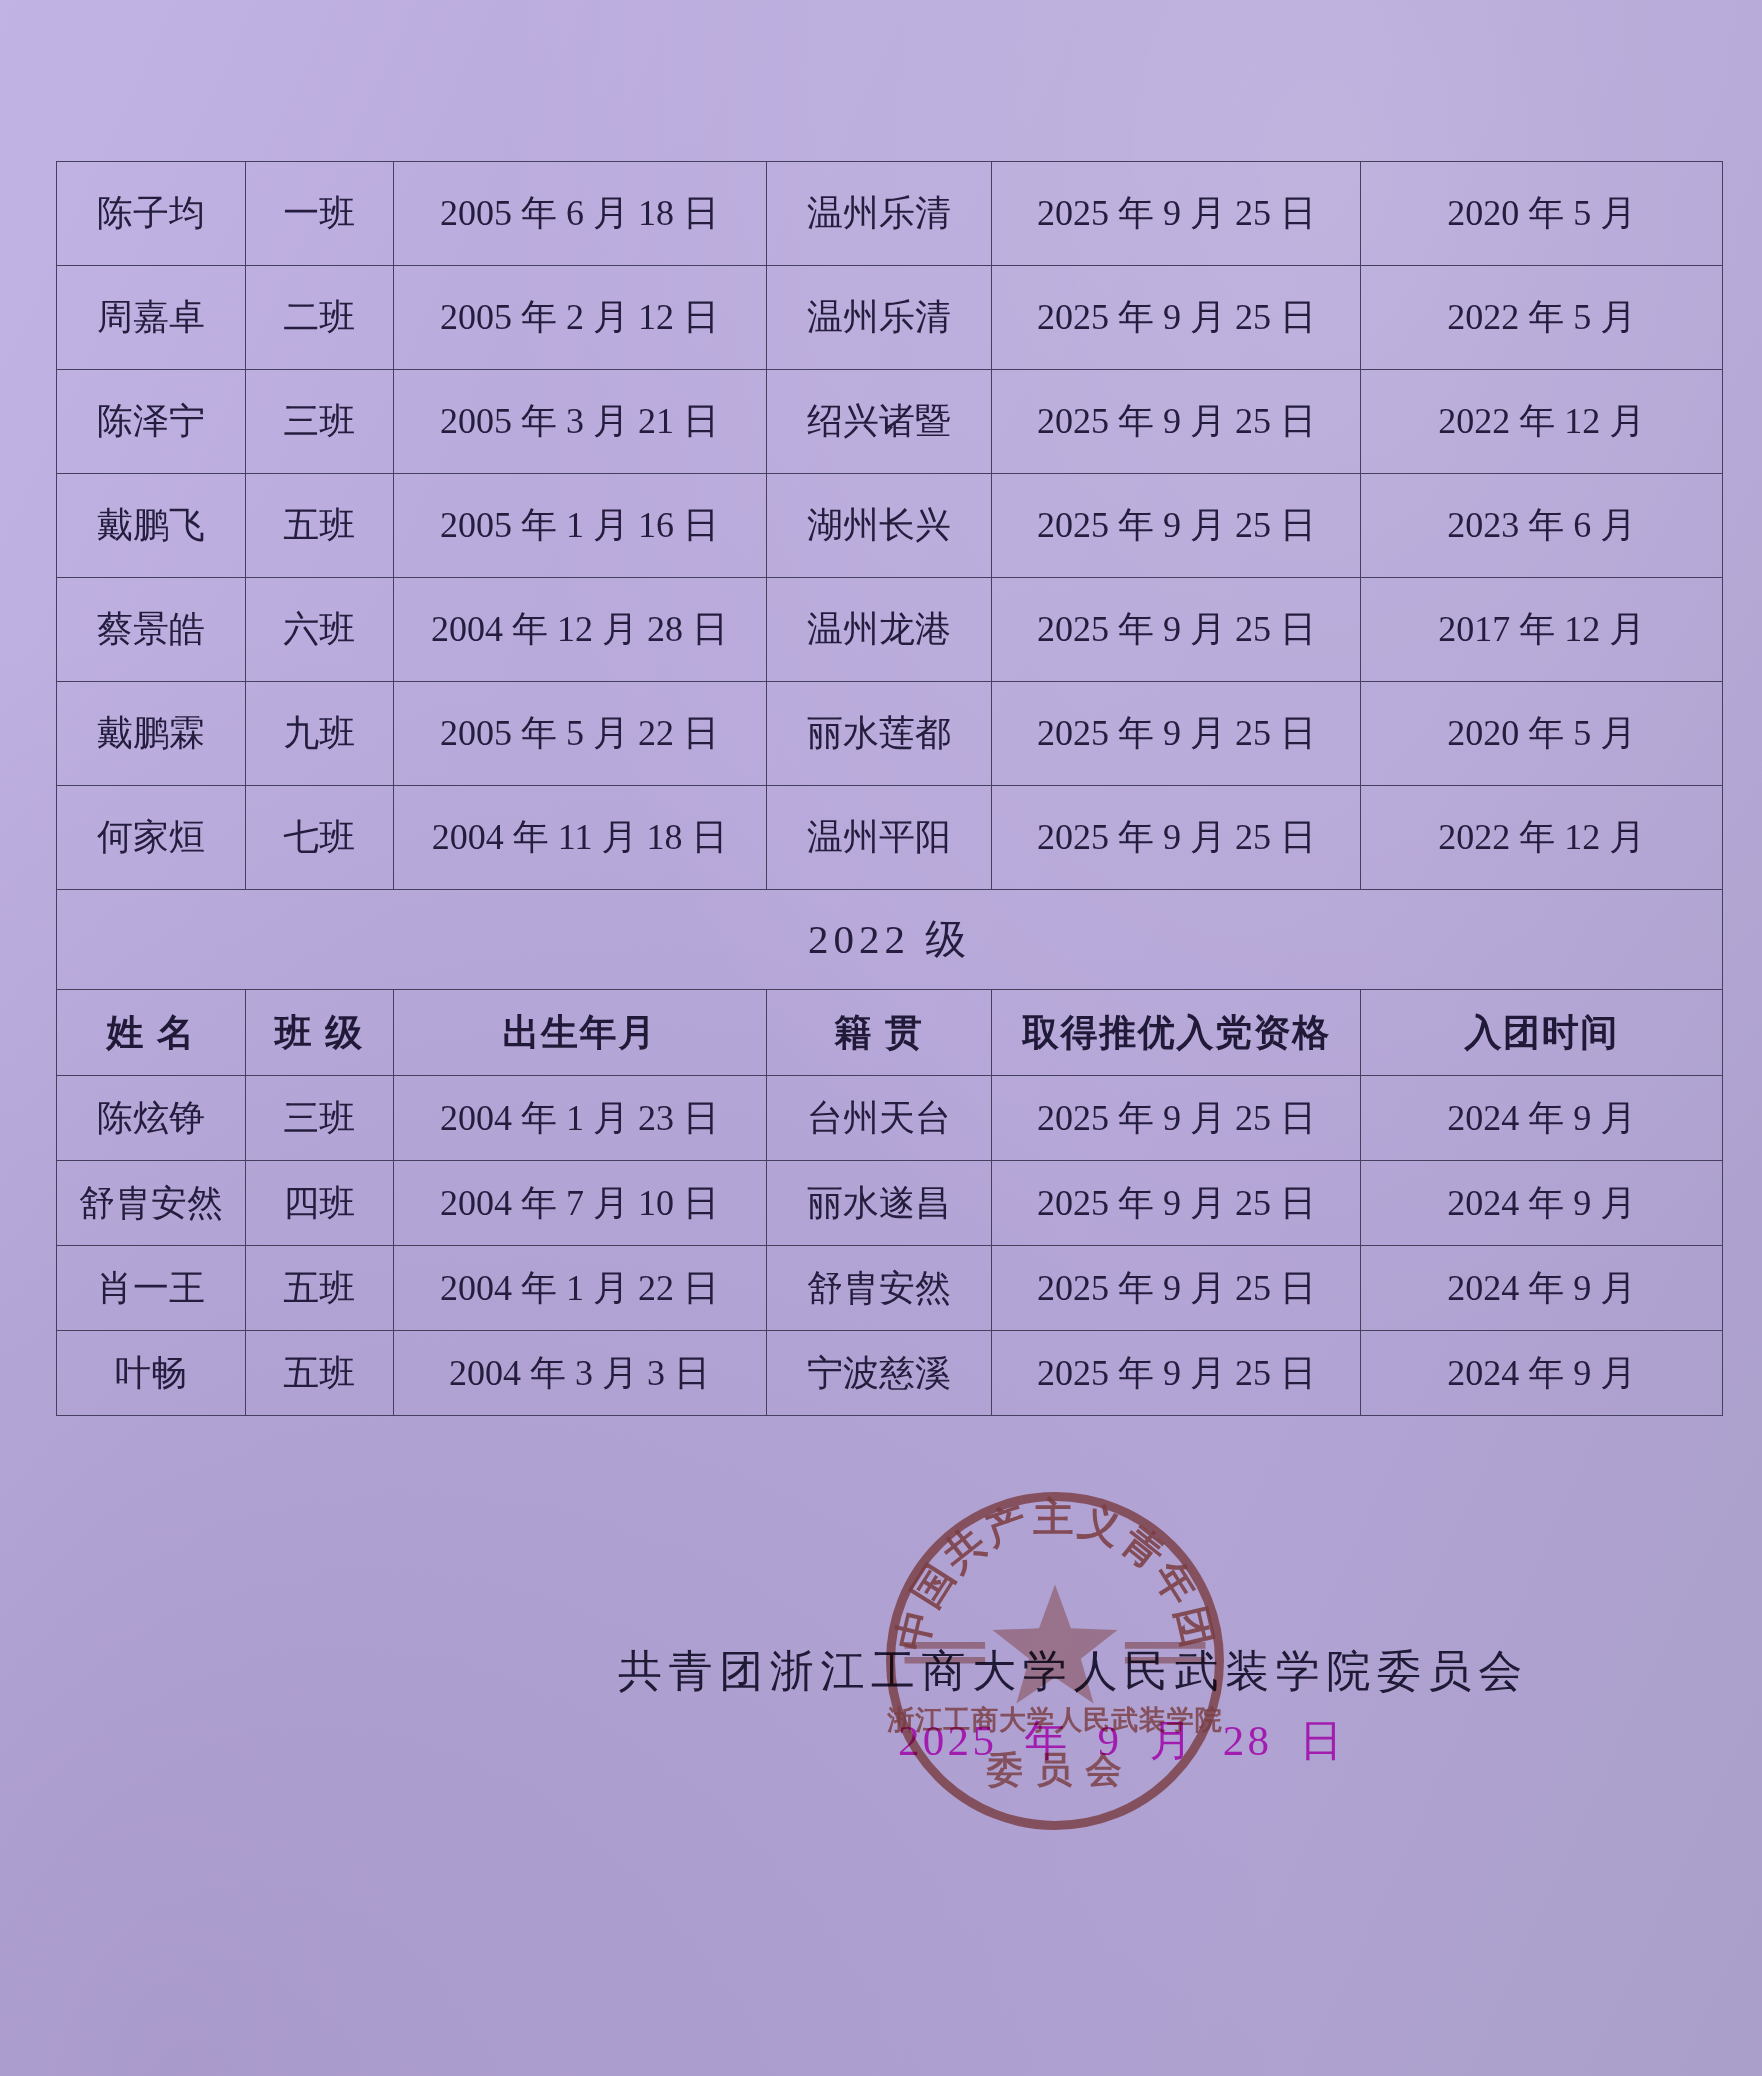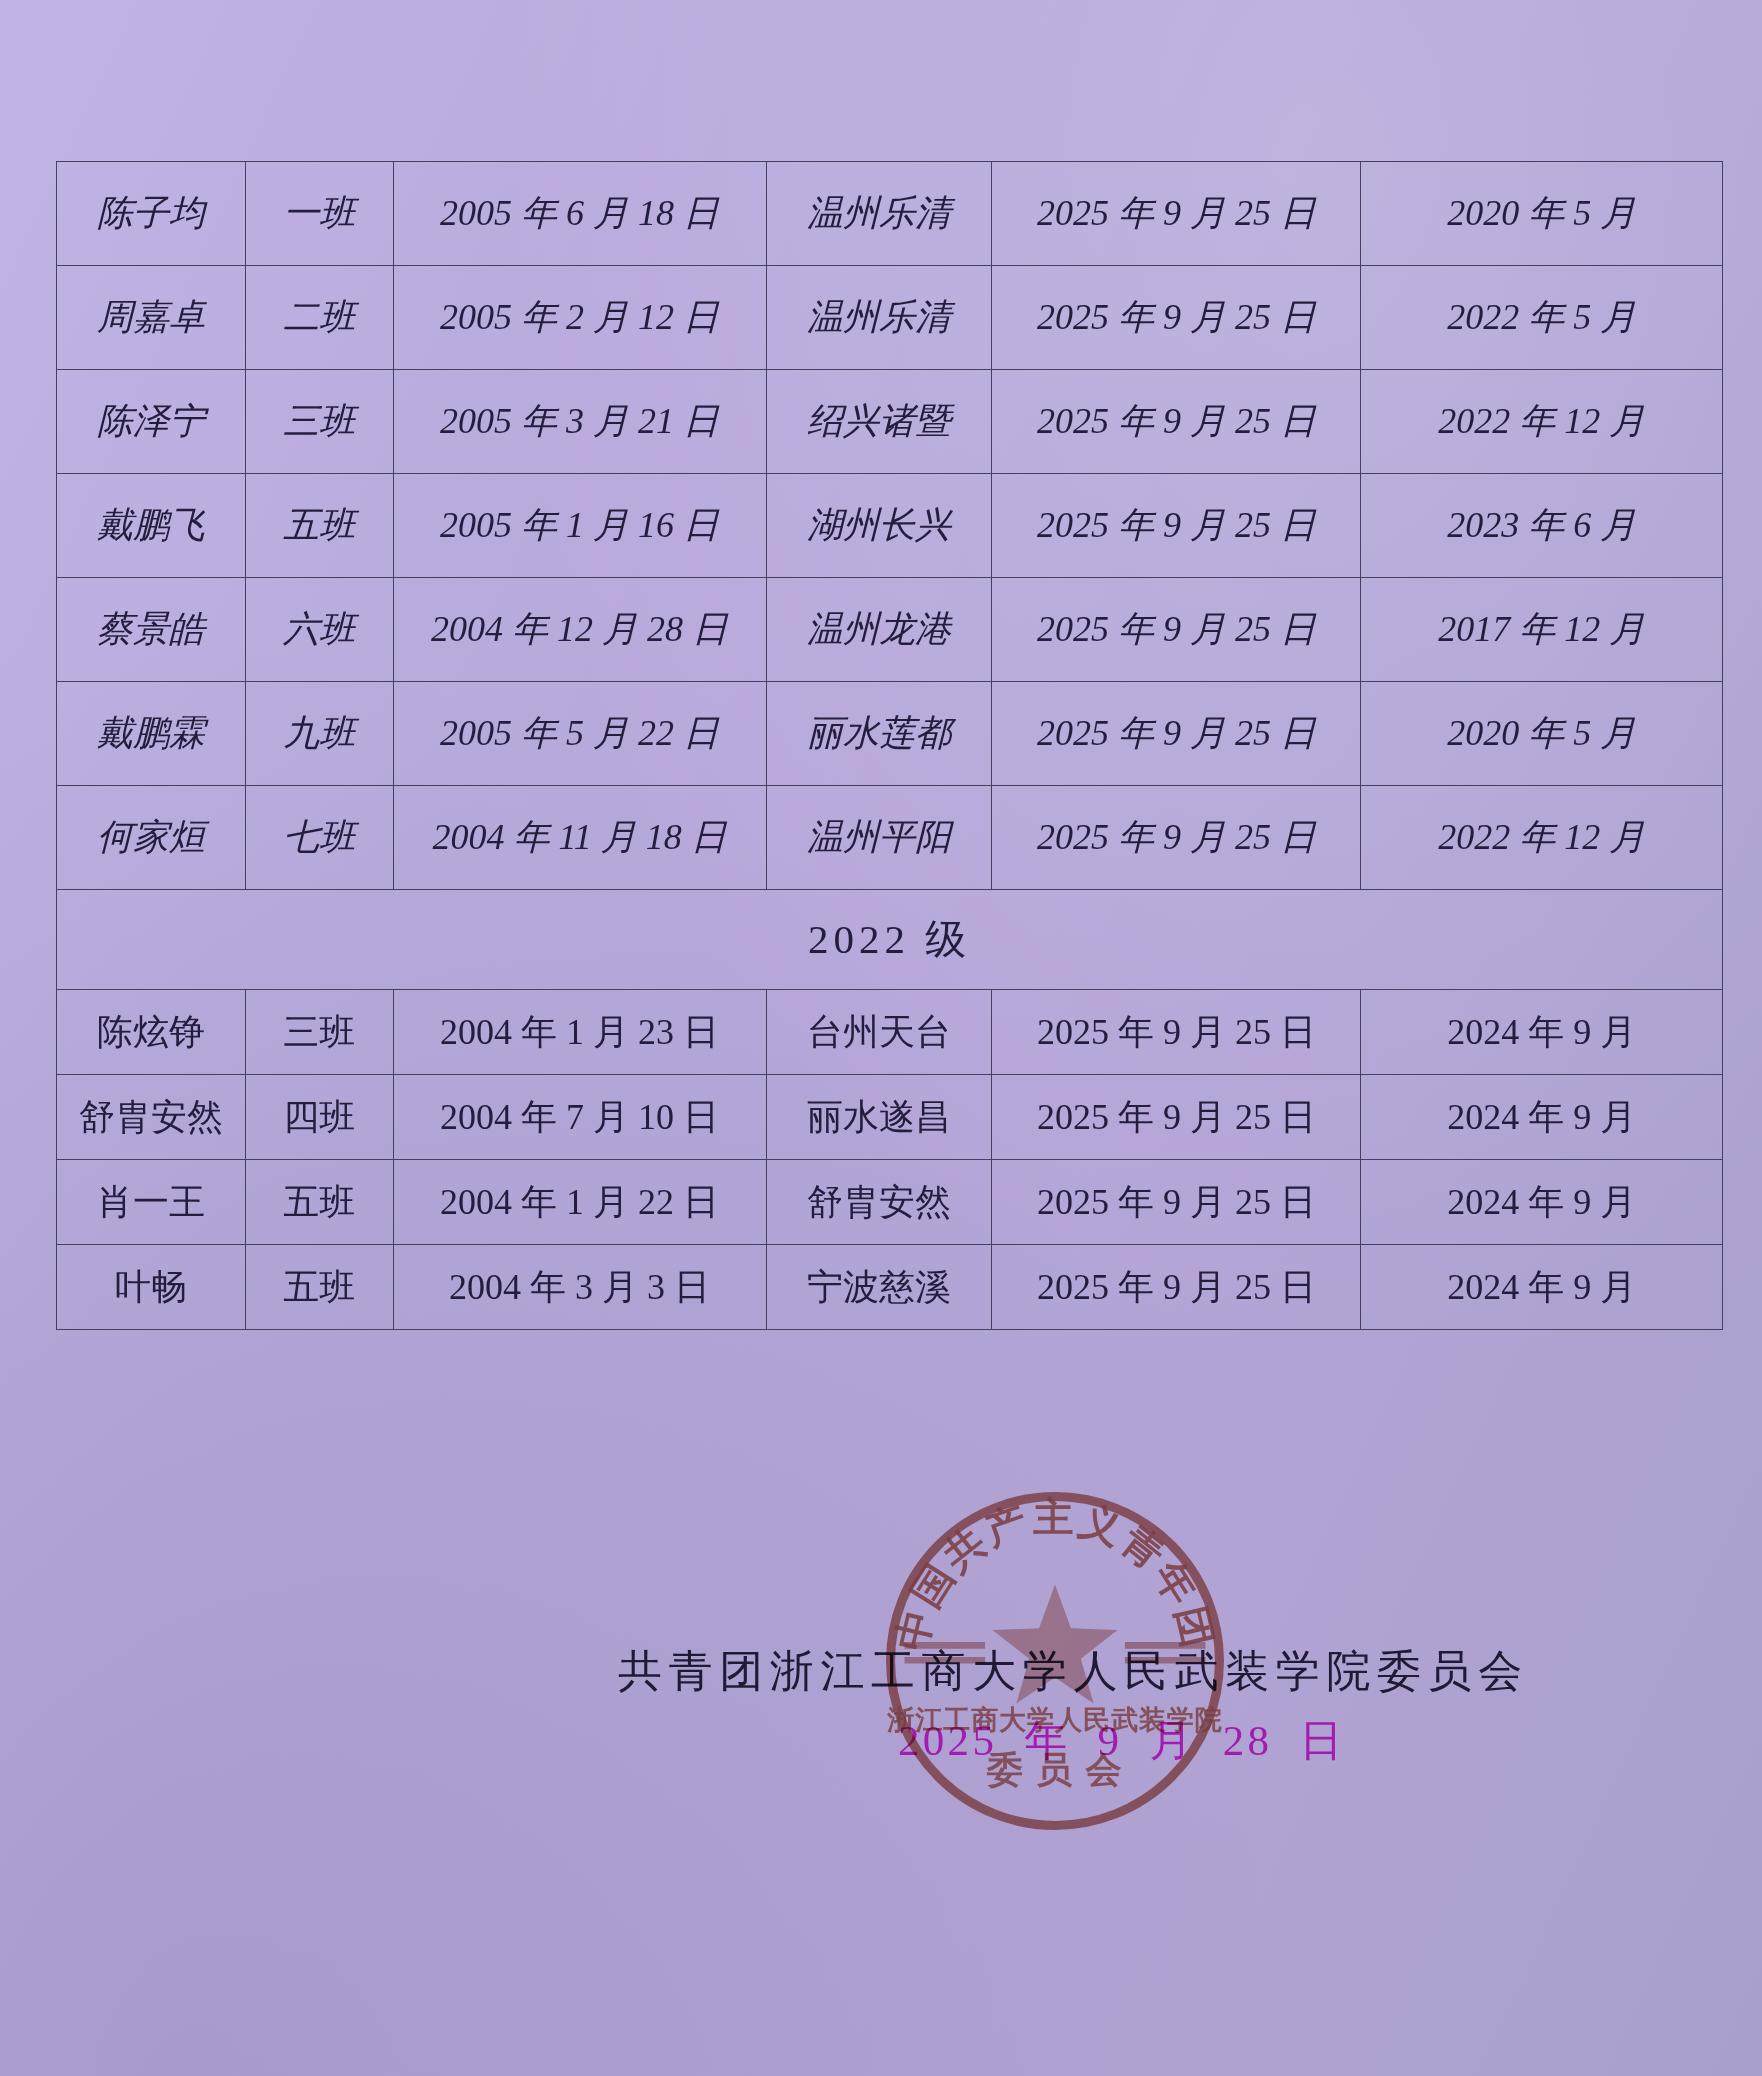--- a/index.html
+++ b/index.html
@@ -24,21 +24,21 @@
     border-collapse:collapse;table-layout:fixed;
     z-index:2;
   }
   table.roster td,table.roster th{
     border:1.6px solid #45405e;
     text-align:center;vertical-align:middle;
     color:#241d3e;
     padding:0 3.3px;
     overflow:hidden;
   }
-  tr.row-2023{height:104px;font-style:italic;}
+  tr.row-2023{height:104px;}
   tr.row-2023 td{font-size:36px;}
   tr.grade-row{height:100px;margin-left:23px;}
   tr.grade-row td{font-size:41px;letter-spacing:5px;}
   tr.header-row{height:86px;}
   tr.header-row th{
     font-family:"Liberation Sans","DejaVu Sans",sans-serif;
     font-weight:700;font-size:37px;letter-spacing:1.6px;color:#201a38;
   }
   tr.row-2022{height:85px;}
   tr.row-2022 td{font-size:36px;}
@@ -124,20 +124,28 @@
       <tr class="row-2023">
         <td>何家烜</td>
         <td>七班</td>
         <td>2004 年 11 月 18 日</td>
         <td>温州平阳</td>
         <td>2025 年 9 月 25 日</td>
         <td>2022 年 12 月</td>
       </tr>
       <tr class="grade-row">
         <td colspan="6">2022 级</td>
+      </tr>
+      <tr class="header-row">
+        <th>姓 名</th>
+        <th>班 级</th>
+        <th>出生年月</th>
+        <th>籍 贯</th>
+        <th>取得推优入党资格</th>
+        <th>入团时间</th>
       </tr>
       <tr class="row-2022">
         <td>陈炫铮</td>
         <td>三班</td>
         <td>2004 年 1 月 23 日</td>
         <td>台州天台</td>
         <td>2025 年 9 月 25 日</td>
         <td>2024 年 9 月</td>
       </tr>
       <tr class="row-2022">

